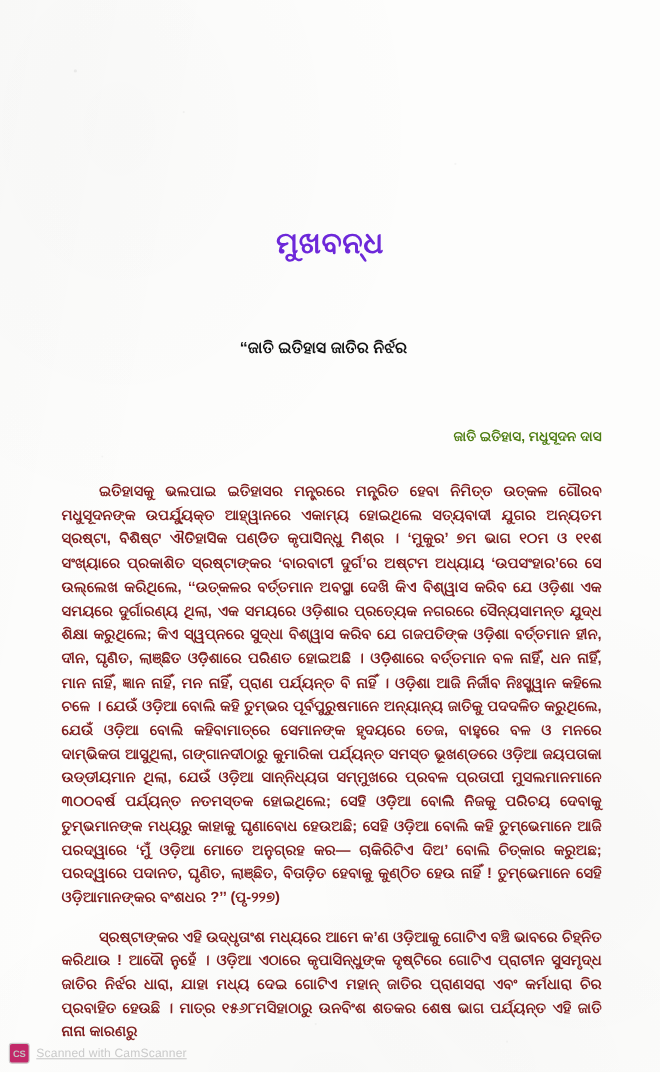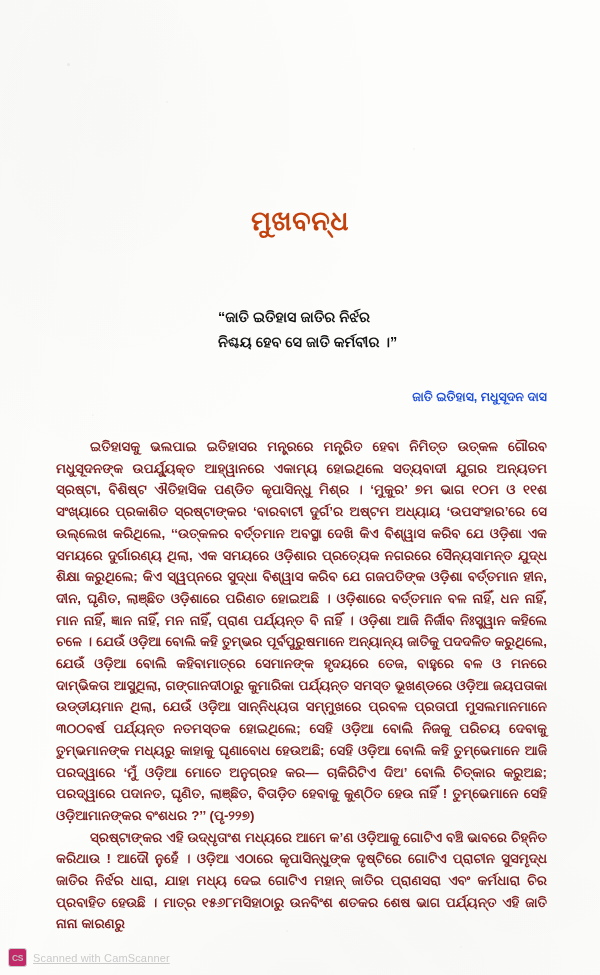--- a/index.html
+++ b/index.html
@@ -47,21 +47,21 @@
   .title {
     position: absolute;
     top: 205px;
     left: 0;
     width: 600px;
     text-align: center;
     font-size: 27px;
     font-weight: 700;
     letter-spacing: 0.5px;
     line-height: 1.2;
-    color: #c2410c;
+    color: #6d28d9;
     z-index: 4;
   }
 
   
   .verse {
     position: absolute;
     top: 290px;
     left: 218px;
     width: 340px;
     z-index: 4;
@@ -77,21 +77,21 @@
   }
 
   .attribution {
     position: absolute;
     top: 388px;
     left: 0;
     width: 547px;
     text-align: right;
     font-size: 12.5px;
     line-height: 18px;
-    color: #1d4ed8;
+    color: #4d7c0f;
     font-weight: 600;
     z-index: 4;
   }
 
   
   .body-area {
     position: absolute;
     top: 436px;
     left: 56px;
     width: 491px;
@@ -104,21 +104,21 @@
     text-align: justify;
     text-justify: inter-character;
     text-indent: 34px;
     color: #7f1d1d;
     font-weight: 600;
     margin: 0;
     word-spacing: 0.2px;
   }
 
   .para + .para {
-    margin-top: 0;
+    margin-top: 14px;
   }
 
   
   .watermark {
     position: absolute;
     left: 8px;
     bottom: 8px;
     display: flex;
     align-items: center;
     gap: 6px;
@@ -159,21 +159,20 @@
   <div class="speck" style="left:413px; top:148px; width:2px;  height:2px;  opacity:.28;"></div>
   <div class="speck" style="left:92px;  top:414px; width:2px;  height:2px;  opacity:.26;"></div>
   <div class="speck" style="left:520px; top:561px; width:3px;  height:2px;  opacity:.22;"></div>
   <div class="speck" style="left:286px; top:930px; width:2px;  height:2px;  opacity:.30;"></div>
   <div class="speck" style="left:460px; top:946px; width:2px;  height:2px;  opacity:.25;"></div>
 
   <div class="title">ମୁଖବନ୍ଧ</div>
 
   <div class="verse">
     <div class="verse-line">“ଜାତି ଇତିହାସ ଜାତିର ନିର୍ଝର</div>
-    <div class="verse-line">ନିଶ୍ଚୟ ହେବ ସେ ଜାତି କର୍ମବୀର ।”</div>
   </div>
 
   <div class="attribution">ଜାତି ଇତିହାସ, ମଧୁସୂଦନ ଦାସ</div>
 
   <div class="body-area">
     <p class="para">ଇତିହାସକୁ ଭଲପାଇ ଇତିହାସର ମନ୍ତ୍ରରେ ମନ୍ତ୍ରିତ ହେବା ନିମିତ୍ତ ଉତ୍କଳ ଗୌରବ ମଧୁସୂଦନଙ୍କ ଉପର୍ଯ୍ୟୁକ୍ତ ଆହ୍ୱାନରେ ଏକାମ୍ୟ ହୋଇଥିଲେ ସତ୍ୟବାଦୀ ଯୁଗର ଅନ୍ୟତମ ସ୍ରଷ୍ଟା, ବିଶିଷ୍ଟ ଐତିହାସିକ ପଣ୍ଡିତ କୃପାସିନ୍ଧୁ ମିଶ୍ର । ‘ମୁକୁର’ ୭ମ ଭାଗ ୧୦ମ ଓ ୧୧ଶ ସଂଖ୍ୟାରେ ପ୍ରକାଶିତ ସ୍ରଷ୍ଟାଙ୍କର ‘ବାରବାଟୀ ଦୁର୍ଗ’ର ଅଷ୍ଟମ ଅଧ୍ୟାୟ ‘ଉପସଂହାର’ରେ ସେ ଉଲ୍ଲେଖ କରିଥିଲେ, ‘‘ଉତ୍କଳର ବର୍ତ୍ତମାନ ଅବସ୍ଥା ଦେଖି କିଏ ବିଶ୍ୱାସ କରିବ ଯେ ଓଡ଼ିଶା ଏକ ସମୟରେ ଦୁର୍ଗାରଣ୍ୟ ଥିଲା, ଏକ ସମୟରେ ଓଡ଼ିଶାର ପ୍ରତ୍ୟେକ ନଗରରେ ସୈନ୍ୟସାମନ୍ତ ଯୁଦ୍ଧ ଶିକ୍ଷା କରୁଥିଲେ; କିଏ ସ୍ୱପ୍ନରେ ସୁଦ୍ଧା ବିଶ୍ୱାସ କରିବ ଯେ ଗଜପତିଙ୍କ ଓଡ଼ିଶା ବର୍ତ୍ତମାନ ହୀନ, ଦୀନ, ଘୃଣିତ, ଲାଞ୍ଛିତ ଓଡ଼ିଶାରେ ପରିଣତ ହୋଇଅଛି । ଓଡ଼ିଶାରେ ବର୍ତ୍ତମାନ ବଳ ନାହିଁ, ଧନ ନାହିଁ, ମାନ ନାହିଁ, ଜ୍ଞାନ ନାହିଁ, ମନ ନାହିଁ, ପ୍ରାଣ ପର୍ଯ୍ୟନ୍ତ ବି ନାହିଁ । ଓଡ଼ିଶା ଆଜି ନିର୍ଜୀବ ନିଃସ୍ତ୍ୱାନ କହିଲେ ଚଳେ । ଯେଉଁ ଓଡ଼ିଆ ବୋଲି କହି ତୁମ୍ଭର ପୂର୍ବପୁରୁଷମାନେ ଅନ୍ୟାନ୍ୟ ଜାତିକୁ ପଦଦଳିତ କରୁଥିଲେ, ଯେଉଁ ଓଡ଼ିଆ ବୋଲି କହିବାମାତ୍ରେ ସେମାନଙ୍କ ହୃଦୟରେ ତେଜ, ବାହୁରେ ବଳ ଓ ମନରେ ଦାମ୍ଭିକତା ଆସୁଥିଲା, ଗଙ୍ଗାନଦୀଠାରୁ କୁମାରିକା ପର୍ଯ୍ୟନ୍ତ ସମସ୍ତ ଭୂଖଣ୍ଡରେ ଓଡ଼ିଆ ଜୟପତାକା ଉଡ୍ଡୀୟମାନ ଥିଲା, ଯେଉଁ ଓଡ଼ିଆ ସାନ୍ନିଧ୍ୟତା ସମ୍ମୁଖରେ ପ୍ରବଳ ପ୍ରତାପୀ ମୁସଲମାନମାନେ ୩୦୦ବର୍ଷ ପର୍ଯ୍ୟନ୍ତ ନତମସ୍ତକ ହୋଇଥିଲେ; ସେହି ଓଡ଼ିଆ ବୋଲି ନିଜକୁ ପରିଚୟ ଦେବାକୁ ତୁମ୍ଭମାନଙ୍କ ମଧ୍ୟରୁ କାହାକୁ ଘୃଣାବୋଧ ହେଉଅଛି; ସେହି ଓଡ଼ିଆ ବୋଲି କହି ତୁମ୍ଭେମାନେ ଆଜି ପରଦ୍ୱାରେ ‘ମୁଁ ଓଡ଼ିଆ ମୋତେ ଅନୁଗ୍ରହ କର— ଚାକିରିଟିଏ ଦିଅ’ ବୋଲି ଚିତ୍କାର କରୁଅଛ; ପରଦ୍ୱାରେ ପଦାନତ, ଘୃଣିତ, ଲାଞ୍ଛିତ, ବିତାଡ଼ିତ ହେବାକୁ କୁଣ୍ଠିତ ହେଉ ନାହିଁ ! ତୁମ୍ଭେମାନେ ସେହି ଓଡ଼ିଆମାନଙ୍କର ବଂଶଧର ?’’ (ପୃ-୨୨୭)</p>
     <p class="para">ସ୍ରଷ୍ଟାଙ୍କର ଏହି ଉଦ୍ଧୃତାଂଶ ମଧ୍ୟରେ ଆମେ କ’ଣ ଓଡ଼ିଆକୁ ଗୋଟିଏ ବଞ୍ଚି ଭାବରେ ଚିହ୍ନିତ କରିଥାଉ ! ଆଦୌ ନୁହେଁ । ଓଡ଼ିଆ ଏଠାରେ କୃପାସିନ୍ଧୁଙ୍କ ଦୃଷ୍ଟିରେ ଗୋଟିଏ ପ୍ରାଚୀନ ସୁସମୃଦ୍ଧ ଜାତିର ନିର୍ଝର ଧାରା, ଯାହା ମଧ୍ୟ ଦେଇ ଗୋଟିଏ ମହାନ୍ ଜାତିର ପ୍ରାଣସରା ଏବଂ କର୍ମଧାରା ଚିର ପ୍ରବାହିତ ହେଉଛି । ମାତ୍ର ୧୫୬୮ମସିହାଠାରୁ ଉନବିଂଶ ଶତକର ଶେଷ ଭାଗ ପର୍ଯ୍ୟନ୍ତ ଏହି ଜାତି ନାନା କାରଣରୁ</p>
   </div>
 
   <div class="watermark">

